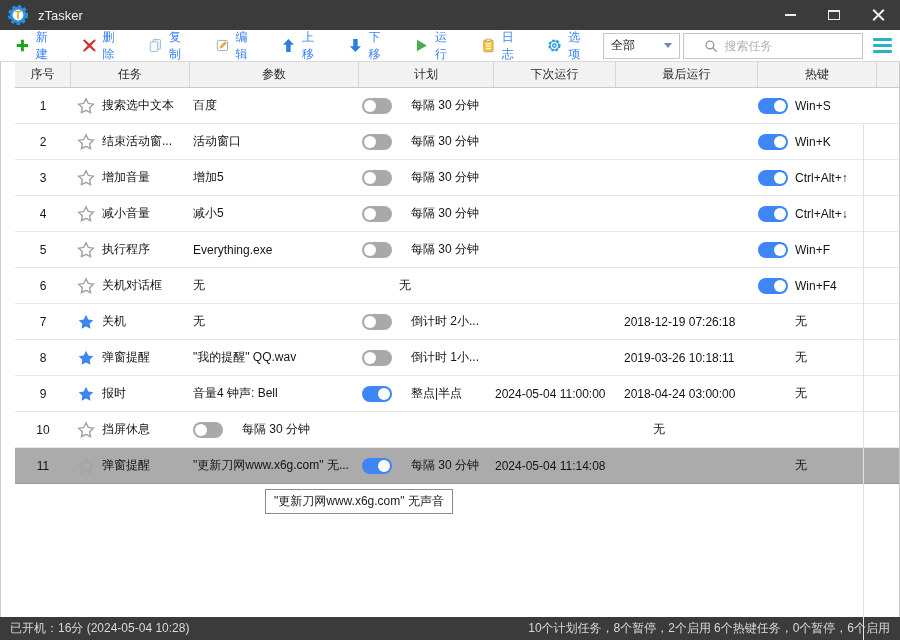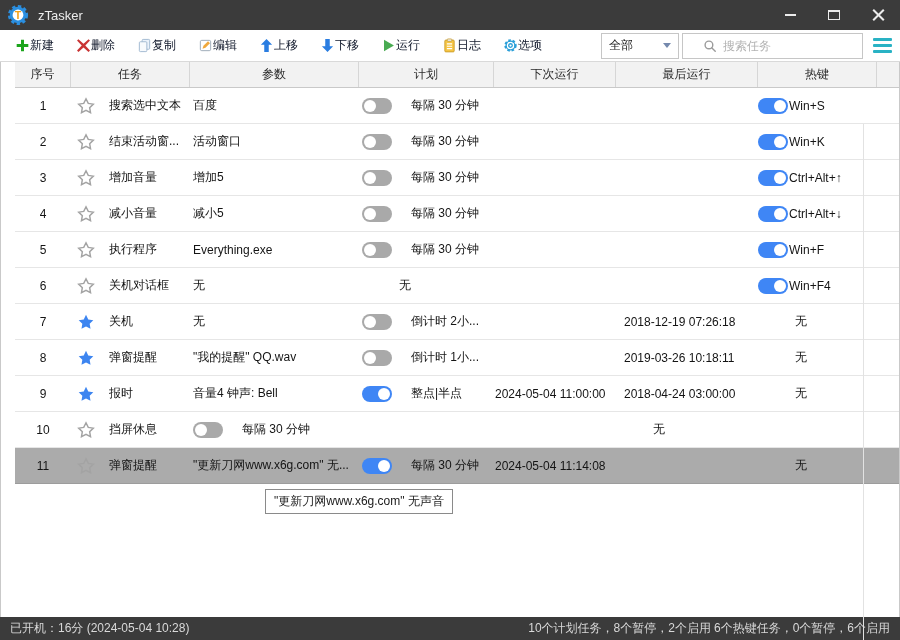--- a/index.html
+++ b/index.html
@@ -14,21 +14,21 @@
   .winbtn { width:44px; height:30px; display:flex; align-items:center; justify-content:center; cursor:default; }
   .min-glyph { width:11px; height:2px; background:#ececec; }
   .max-glyph { width:12px; height:10px; border:1px solid #ececec; border-top:2px solid #ececec; }
   .close-glyph { position:relative; width:13px; height:13px; }
   .close-glyph::before,.close-glyph::after { content:""; position:absolute; left:-1px; top:5.5px; width:15px; height:2px; background:#ececec; }
   .close-glyph::before { transform:rotate(45deg); }
   .close-glyph::after  { transform:rotate(-45deg); }
 
   
   .toolbar { height:32px; background:#fff; border-bottom:1px solid #d9d9d9; display:flex; align-items:center; padding:0 8px 0 4px; flex:0 0 auto; }
-  .tbtn { display:flex; align-items:center; padding:0 11px; height:26px; font-size:12px; color:#0f172a; cursor:default; }
+  .tbtn { display:flex; align-items:center; gap:6px; padding:0 11px; height:26px; font-size:12px; color:#3b82f6; cursor:default; }
   .tbtn svg { width:15px; height:15px; display:block; }
   .filter-box { margin-left:auto; width:78px; height:26px; border:1px solid #c6c6c6; background:#fff; display:flex; align-items:center; padding:0 7px; font-size:12px; color:#1a1a1a; }
   .filter-caret { margin-left:auto; width:0; height:0; border-left:4.5px solid transparent; border-right:4.5px solid transparent; border-top:5.5px solid #7589ad; }
   .search-box { margin-left:3px; width:181px; height:26px; border:1px solid #c6c6c6; background:#fff; display:flex; align-items:center; padding:0 20px; }
   .search-box svg { width:14px; height:14px; flex:0 0 auto; }
   .search-box input { border:none; outline:none; width:100%; font-size:12px; margin-left:6px; color:#333; font-family:inherit; background:transparent; }
   .search-box input::placeholder { color:#b2b2b2; }
   .menu-icon { margin-left:10px; display:flex; flex-direction:column; gap:3px; cursor:default; }
   .menu-icon i { display:block; width:19px; height:3.2px; background:#29b2c4; border-radius:1px; }
 
@@ -36,26 +36,26 @@
   .content { flex:1; display:flex; flex-direction:column; border-left:1px solid #c9c9c9; border-right:1px solid #c9c9c9; background:#fff; position:relative; }
   .grid { display:grid; grid-template-columns:56px 119px 169px 135px 122px 142px 119px 1fr;margin-left:14px; }
   .thead { height:26px; background:#f2f2f2; border-bottom:1px solid #c9c9c9; flex:0 0 auto; }
   .th { display:flex; align-items:center; justify-content:center; font-size:12px; color:#2a2a2a; border-right:1px solid #d6d6d6; height:100%; }
   .th:last-child { border-right:none; }
   .tbody { flex:1; position:relative; }
   .trow { height:36px; border-bottom:1px solid #e6e6e6; background:#fff; }
   .trow.selected { background:#ababab; border-bottom-color:#9c9c9c; }
   .c { display:flex; align-items:center; font-size:12px; color:#141414; overflow:hidden; white-space:nowrap; }
   .c1 { justify-content:center; }
-  .c2 { padding-left:6px; gap:14px; }
+  .c2 { padding-left:6px; gap:7px; }
   .c3 { padding-left:3px; }
   .c4 { padding-left:3px; gap:19px; }
   .c5 { padding-left:1px; }
   .c6 { padding-left:8px; }
-  .c7 { padding-left:0; gap:1px; }
+  .c7 { padding-left:0; gap:7px; }
   .tname,.ptext,.htext { overflow:hidden; text-overflow:clip; white-space:nowrap; }
   .star { width:18px; height:18px; flex:0 0 auto; display:flex; }
   .star svg { width:18px; height:18px; }
   .star.unstarred path { fill:none; stroke:#a3a3a3; stroke-width:1.3; }
   .star.starred path { fill:#3d85f0; stroke:none; }
   .toggle { position:relative; width:30px; height:16px; border-radius:8px; flex:0 0 auto; }
   .toggle::after { content:""; position:absolute; top:2px; width:12px; height:12px; border-radius:50%; background:#fff; }
   .toggle.on { background:#3f86f5; } .toggle.on::after { right:2px; }
   .toggle.off { background:#a9a9a9; } .toggle.off::after { left:2px; }
   .indent { margin-left:37px; }

